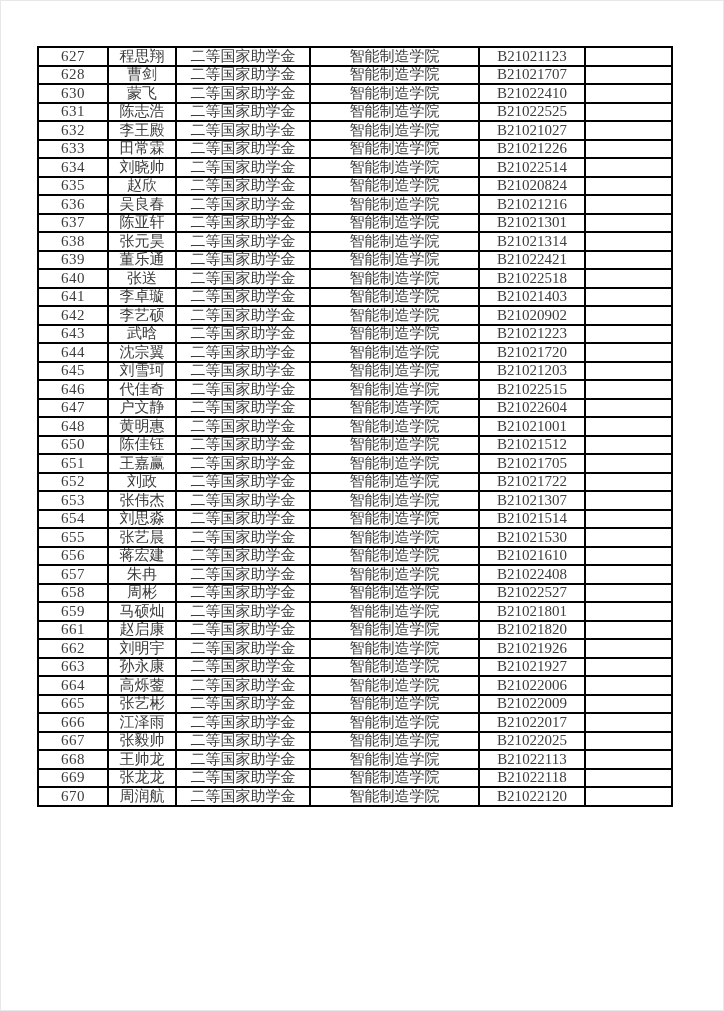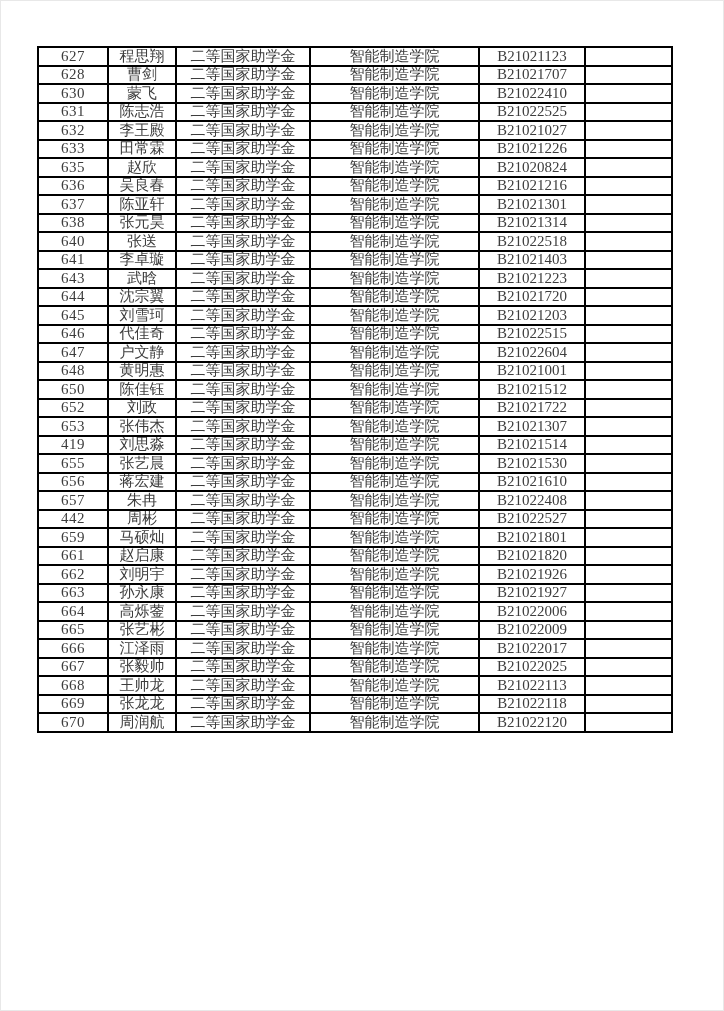--- a/index.html
+++ b/index.html
@@ -102,20 +102,28 @@
         </tr>
         <tr>
           <td class="cell-no">633</td>
           <td class="cell-name">田常霖</td>
           <td class="cell-grant">二等国家助学金</td>
           <td class="cell-college">智能制造学院</td>
           <td class="cell-student_id">B21021226</td>
           <td class="cell-remark"></td>
         </tr>
         <tr>
+          <td class="cell-no">634</td>
+          <td class="cell-name">刘晓帅</td>
+          <td class="cell-grant">二等国家助学金</td>
+          <td class="cell-college">智能制造学院</td>
+          <td class="cell-student_id">B21022514</td>
+          <td class="cell-remark"></td>
+        </tr>
+        <tr>
           <td class="cell-no">635</td>
           <td class="cell-name">赵欣</td>
           <td class="cell-grant">二等国家助学金</td>
           <td class="cell-college">智能制造学院</td>
           <td class="cell-student_id">B21020824</td>
           <td class="cell-remark"></td>
         </tr>
         <tr>
           <td class="cell-no">636</td>
           <td class="cell-name">吴良春</td>
@@ -134,36 +142,52 @@
         </tr>
         <tr>
           <td class="cell-no">638</td>
           <td class="cell-name">张元昊</td>
           <td class="cell-grant">二等国家助学金</td>
           <td class="cell-college">智能制造学院</td>
           <td class="cell-student_id">B21021314</td>
           <td class="cell-remark"></td>
         </tr>
         <tr>
+          <td class="cell-no">639</td>
+          <td class="cell-name">董乐通</td>
+          <td class="cell-grant">二等国家助学金</td>
+          <td class="cell-college">智能制造学院</td>
+          <td class="cell-student_id">B21022421</td>
+          <td class="cell-remark"></td>
+        </tr>
+        <tr>
           <td class="cell-no">640</td>
           <td class="cell-name">张送</td>
           <td class="cell-grant">二等国家助学金</td>
           <td class="cell-college">智能制造学院</td>
           <td class="cell-student_id">B21022518</td>
           <td class="cell-remark"></td>
         </tr>
         <tr>
           <td class="cell-no">641</td>
           <td class="cell-name">李卓璇</td>
           <td class="cell-grant">二等国家助学金</td>
           <td class="cell-college">智能制造学院</td>
           <td class="cell-student_id">B21021403</td>
           <td class="cell-remark"></td>
         </tr>
         <tr>
+          <td class="cell-no">642</td>
+          <td class="cell-name">李艺硕</td>
+          <td class="cell-grant">二等国家助学金</td>
+          <td class="cell-college">智能制造学院</td>
+          <td class="cell-student_id">B21020902</td>
+          <td class="cell-remark"></td>
+        </tr>
+        <tr>
           <td class="cell-no">643</td>
           <td class="cell-name">武晗</td>
           <td class="cell-grant">二等国家助学金</td>
           <td class="cell-college">智能制造学院</td>
           <td class="cell-student_id">B21021223</td>
           <td class="cell-remark"></td>
         </tr>
         <tr>
           <td class="cell-no">644</td>
           <td class="cell-name">沈宗翼</td>
@@ -206,37 +230,45 @@
         </tr>
         <tr>
           <td class="cell-no">650</td>
           <td class="cell-name">陈佳钰</td>
           <td class="cell-grant">二等国家助学金</td>
           <td class="cell-college">智能制造学院</td>
           <td class="cell-student_id">B21021512</td>
           <td class="cell-remark"></td>
         </tr>
         <tr>
+          <td class="cell-no">651</td>
+          <td class="cell-name">王嘉赢</td>
+          <td class="cell-grant">二等国家助学金</td>
+          <td class="cell-college">智能制造学院</td>
+          <td class="cell-student_id">B21021705</td>
+          <td class="cell-remark"></td>
+        </tr>
+        <tr>
           <td class="cell-no">652</td>
           <td class="cell-name">刘政</td>
           <td class="cell-grant">二等国家助学金</td>
           <td class="cell-college">智能制造学院</td>
           <td class="cell-student_id">B21021722</td>
           <td class="cell-remark"></td>
         </tr>
         <tr>
           <td class="cell-no">653</td>
           <td class="cell-name">张伟杰</td>
           <td class="cell-grant">二等国家助学金</td>
           <td class="cell-college">智能制造学院</td>
           <td class="cell-student_id">B21021307</td>
           <td class="cell-remark"></td>
         </tr>
         <tr>
-          <td class="cell-no">419</td>
+          <td class="cell-no">654</td>
           <td class="cell-name">刘思淼</td>
           <td class="cell-grant">二等国家助学金</td>
           <td class="cell-college">智能制造学院</td>
           <td class="cell-student_id">B21021514</td>
           <td class="cell-remark"></td>
         </tr>
         <tr>
           <td class="cell-no">655</td>
           <td class="cell-name">张艺晨</td>
           <td class="cell-grant">二等国家助学金</td>
@@ -254,21 +286,21 @@
         </tr>
         <tr>
           <td class="cell-no">657</td>
           <td class="cell-name">朱冉</td>
           <td class="cell-grant">二等国家助学金</td>
           <td class="cell-college">智能制造学院</td>
           <td class="cell-student_id">B21022408</td>
           <td class="cell-remark"></td>
         </tr>
         <tr>
-          <td class="cell-no">442</td>
+          <td class="cell-no">658</td>
           <td class="cell-name">周彬</td>
           <td class="cell-grant">二等国家助学金</td>
           <td class="cell-college">智能制造学院</td>
           <td class="cell-student_id">B21022527</td>
           <td class="cell-remark"></td>
         </tr>
         <tr>
           <td class="cell-no">659</td>
           <td class="cell-name">马硕灿</td>
           <td class="cell-grant">二等国家助学金</td>

